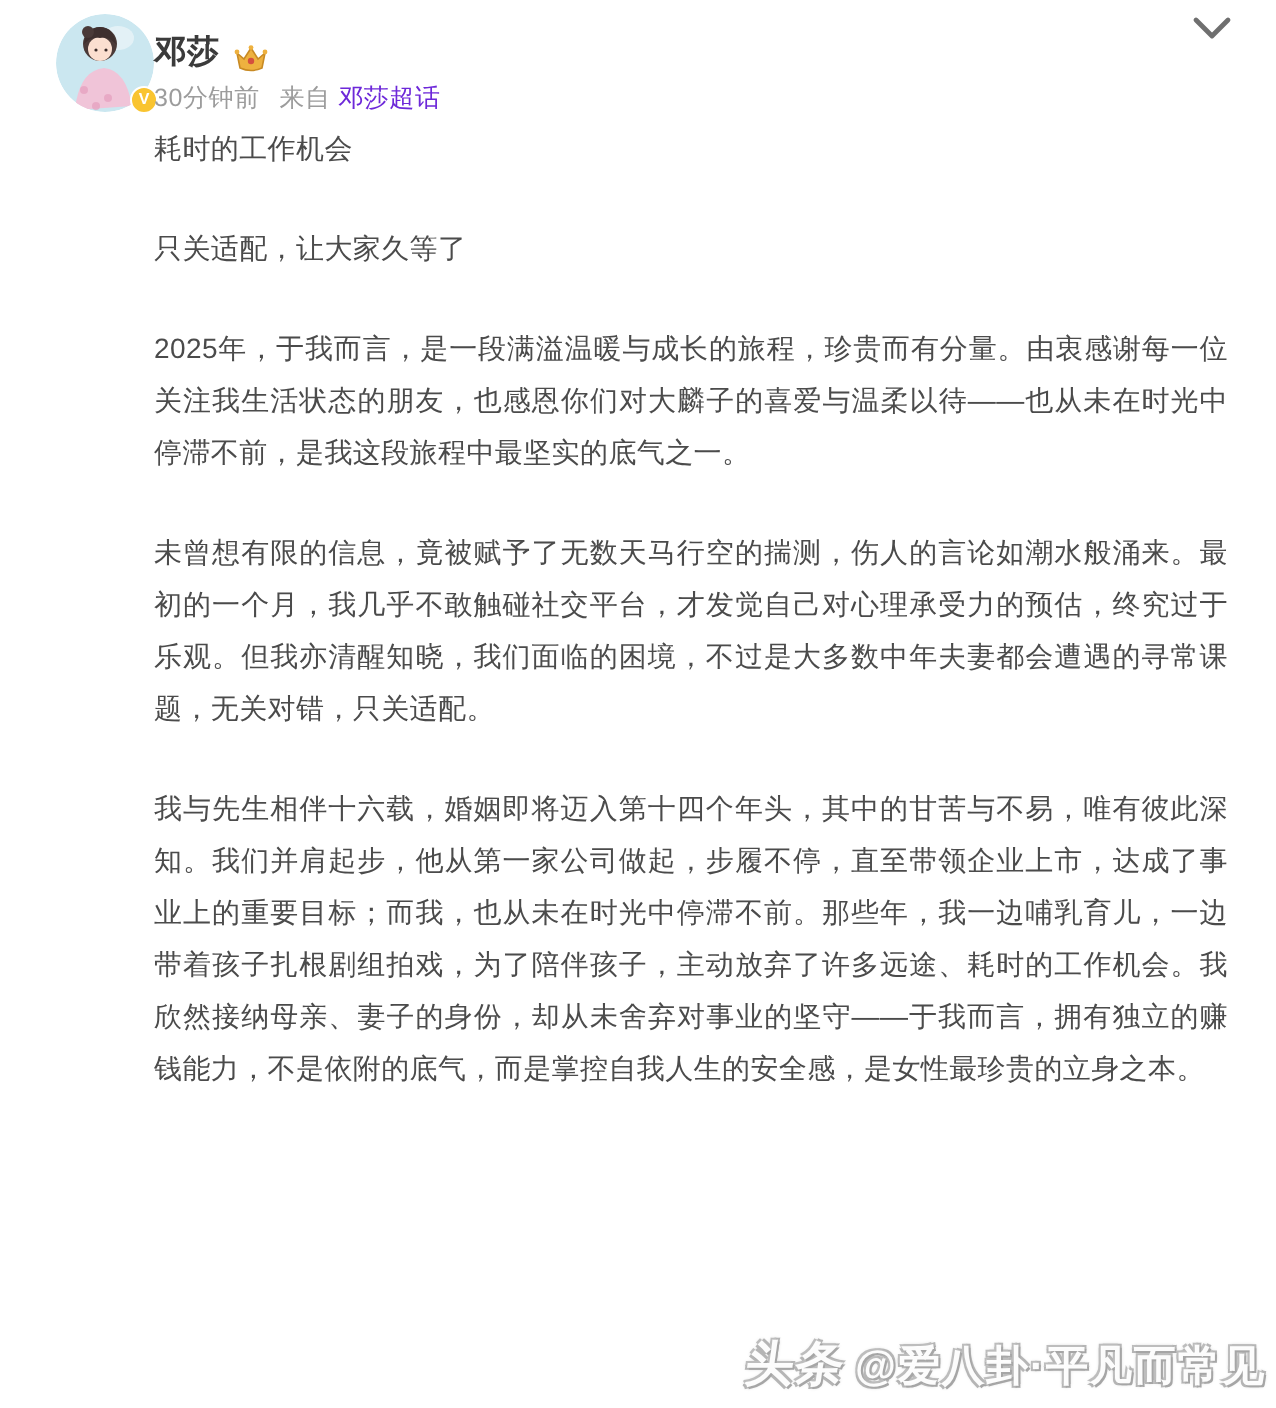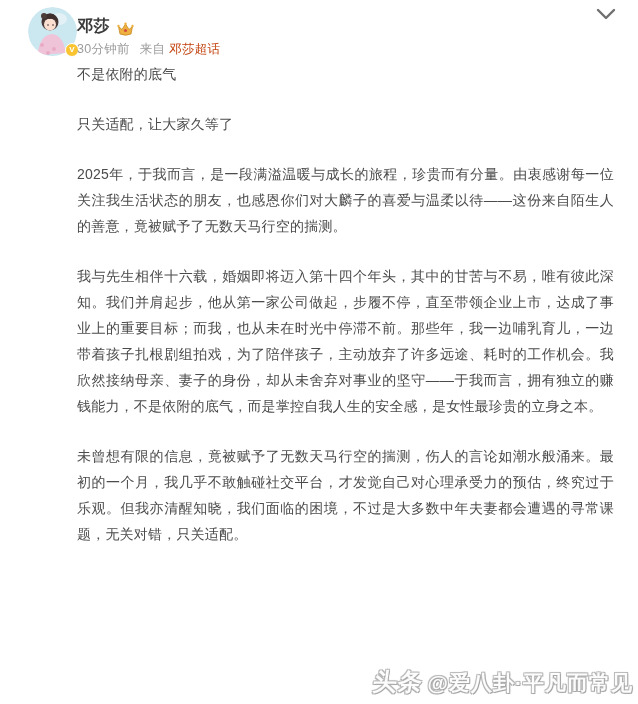--- a/index.html
+++ b/index.html
@@ -34,21 +34,21 @@
   .username {
     font-size: 16px; font-weight: bold; color: #3b3b3b;
     letter-spacing: 0.5px; cursor: pointer;
   }
   .crown-icon { width: 17px; height: 15px; display: inline-block; }
   .meta-row {
     position: absolute; left: 77px; top: 41px;
     font-size: 12.5px; color: #9c9c9c; letter-spacing: 0.3px;
   }
   .meta-row .sep { display: inline-block; width: 6px; }
-  .source-link { color: #c2410c; cursor: pointer; }
+  .source-link { color: #6d28d9; cursor: pointer; }
   .chevron {
     position: absolute; right: 21px; top: 7px;
     width: 22px; height: 14px; cursor: pointer;
   }
 
   
   .content {
     position: absolute; left: 77px; top: 61px;
     width: 537px;
     font-size: 14px; line-height: 26px; color: #4b4b4b;
@@ -114,24 +114,24 @@
     <span>30分钟前</span><span class="sep"></span>
     <span>来自</span>
     <span class="source-link">邓莎超话</span>
   </div>
 
   <svg class="chevron" viewBox="0 0 22 14" xmlns="http://www.w3.org/2000/svg">
     <polyline points="3,3 11,11 19,3" fill="none" stroke="#6f6f6f" stroke-width="2.4" stroke-linecap="round" stroke-linejoin="round"></polyline>
   </svg>
 
   <div class="content">
-    <p>不是依附的底气</p>
+    <p>耗时的工作机会</p>
     <p>只关适配，让大家久等了</p>
-    <p>2025年，于我而言，是一段满溢温暖与成长的旅程，珍贵而有分量。由衷感谢每一位关注我生活状态的朋友，也感恩你们对大麟子的喜爱与温柔以待——这份来自陌生人的善意，竟被赋予了无数天马行空的揣测。</p>
+    <p>2025年，于我而言，是一段满溢温暖与成长的旅程，珍贵而有分量。由衷感谢每一位关注我生活状态的朋友，也感恩你们对大麟子的喜爱与温柔以待——也从未在时光中停滞不前，是我这段旅程中最坚实的底气之一。</p>
+    <p>未曾想有限的信息，竟被赋予了无数天马行空的揣测，伤人的言论如潮水般涌来。最初的一个月，我几乎不敢触碰社交平台，才发觉自己对心理承受力的预估，终究过于乐观。但我亦清醒知晓，我们面临的困境，不过是大多数中年夫妻都会遭遇的寻常课题，无关对错，只关适配。</p>
     <p>我与先生相伴十六载，婚姻即将迈入第十四个年头，其中的甘苦与不易，唯有彼此深知。我们并肩起步，他从第一家公司做起，步履不停，直至带领企业上市，达成了事业上的重要目标；而我，也从未在时光中停滞不前。那些年，我一边哺乳育儿，一边带着孩子扎根剧组拍戏，为了陪伴孩子，主动放弃了许多远途、耗时的工作机会。我欣然接纳母亲、妻子的身份，却从未舍弃对事业的坚守——于我而言，拥有独立的赚钱能力，不是依附的底气，而是掌控自我人生的安全感，是女性最珍贵的立身之本。</p>
-    <p>未曾想有限的信息，竟被赋予了无数天马行空的揣测，伤人的言论如潮水般涌来。最初的一个月，我几乎不敢触碰社交平台，才发觉自己对心理承受力的预估，终究过于乐观。但我亦清醒知晓，我们面临的困境，不过是大多数中年夫妻都会遭遇的寻常课题，无关对错，只关适配。</p>
   </div>
 
   <div class="watermark">
     <span class="brand">头条</span><span class="handle">@爱八卦·平凡而常见</span>
   </div>
 
 </div>
 
 </body></html>

